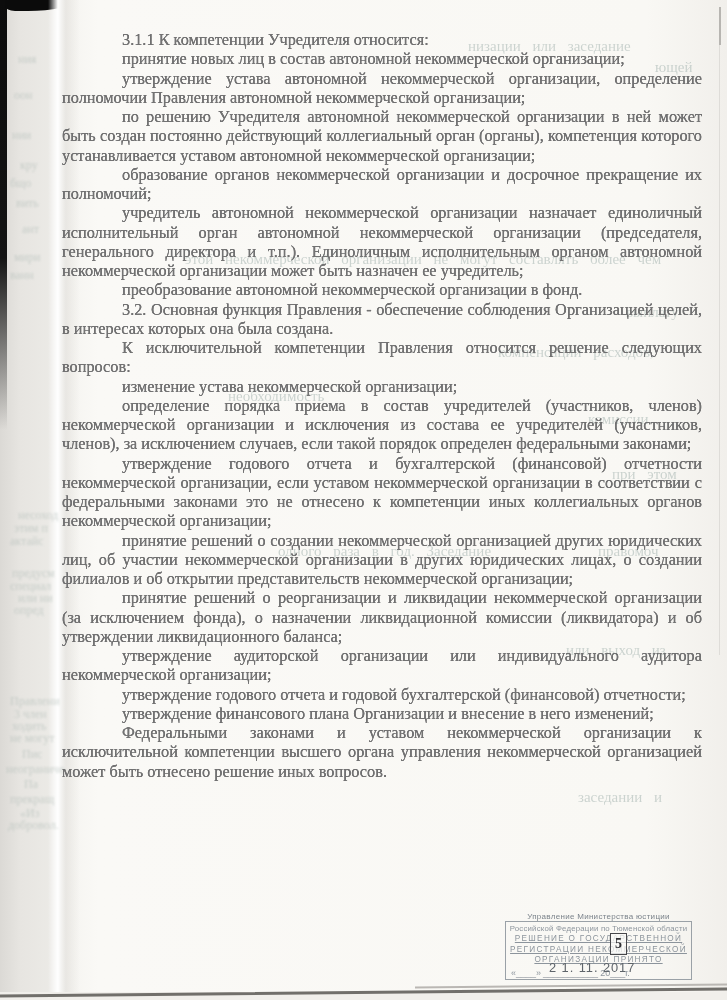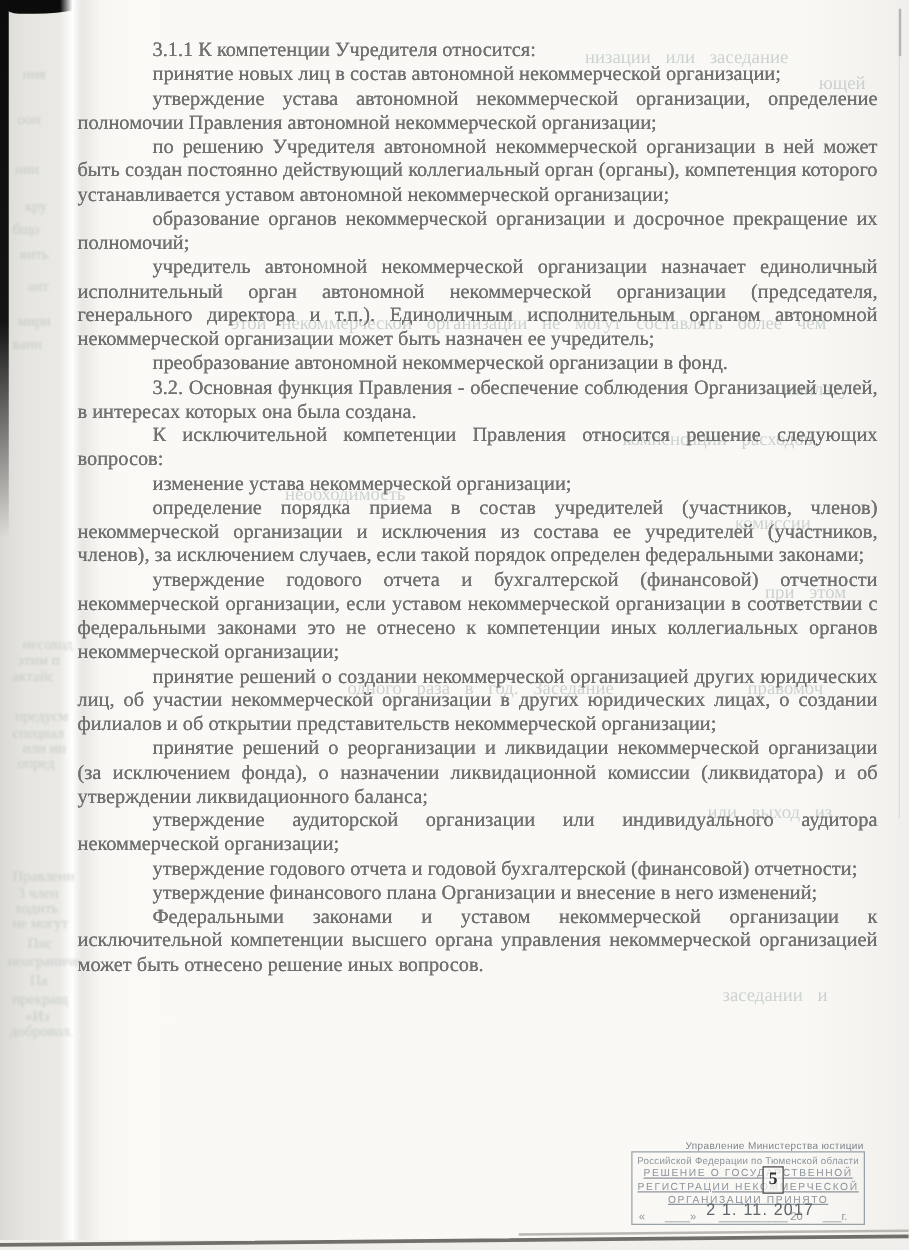--- a/index.html
+++ b/index.html
@@ -40,26 +40,26 @@
   .body-text{position:absolute;left:62px;top:30px;width:640px;
     font-size:16.3px;line-height:19.25px;color:#737373;text-align:justify;
     text-shadow:0 0 .3px rgba(45,45,50,.85);}
   .body-text p{margin:0;text-indent:60px;}
 
   
   .stamp{position:absolute;left:505px;top:921px;width:185px;height:57px;
     border:1.5px solid #9aa1a7;color:#8d959d;font-family:"Liberation Sans",sans-serif;
     text-align:center;line-height:1;}
   .st-l1{position:absolute;top:-9px;left:0;right:0;font-size:8px;letter-spacing:.3px;
-    color:#7b838b;white-space:nowrap;text-align:right;}
+    color:#7b838b;white-space:nowrap;}
   .st-l2{margin-top:3px;font-size:7.8px;letter-spacing:.2px;white-space:nowrap;}
   .st-caps{font-size:8.2px;letter-spacing:1.3px;margin-top:2.4px;white-space:nowrap;color:#8c949c;text-decoration:underline;}
   .st-date-row{position:absolute;bottom:1px;left:5px;right:5px;font-size:9px;
     display:flex;justify-content:flex-start;align-items:flex-end;color:#8d959d;white-space:nowrap;}
-  .st-blank{letter-spacing:0;padding-left:16px;}
+  .st-blank{letter-spacing:0;}
   .st-mid{position:relative;margin:0 2px;}
   .stamped-date{position:absolute;left:6px;bottom:4px;font-family:"Liberation Sans",sans-serif;
     font-size:13.5px;font-weight:500;color:#5e646a;letter-spacing:1px;
     transform:scaleX(.95);transform-origin:left;white-space:nowrap;}
 
   
   .pagenum-box{position:absolute;left:610px;top:933px;width:15px;height:20px;
     border:1.6px solid #47474a;background:rgba(250,250,247,.7);
     display:flex;align-items:center;justify-content:center;
     font:600 14px "Liberation Serif",serif;color:#2f2f33;}

